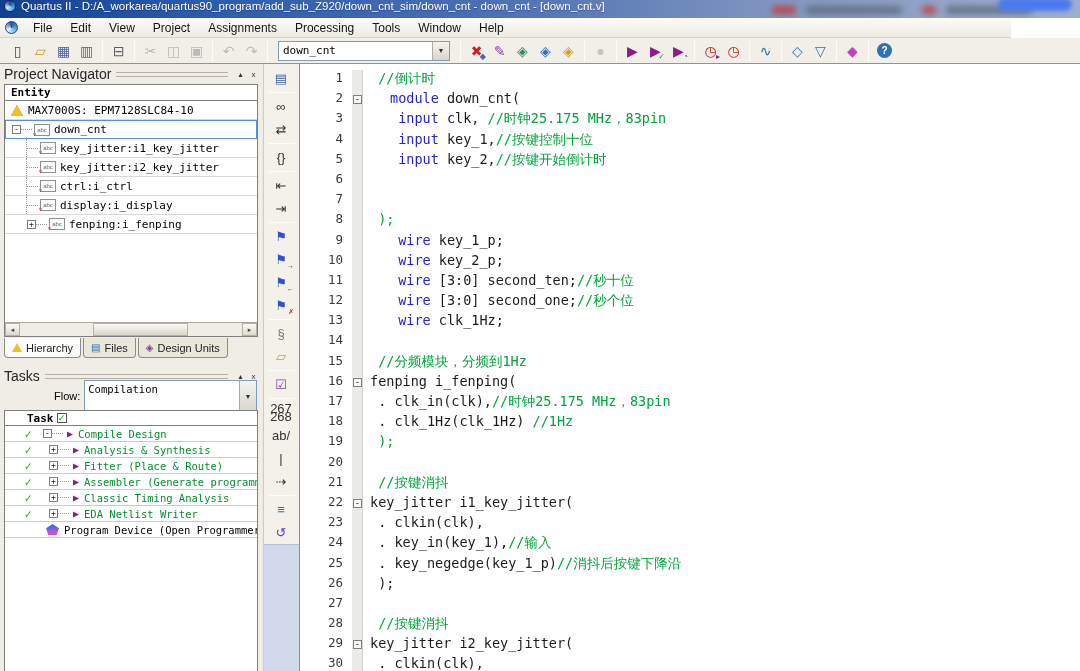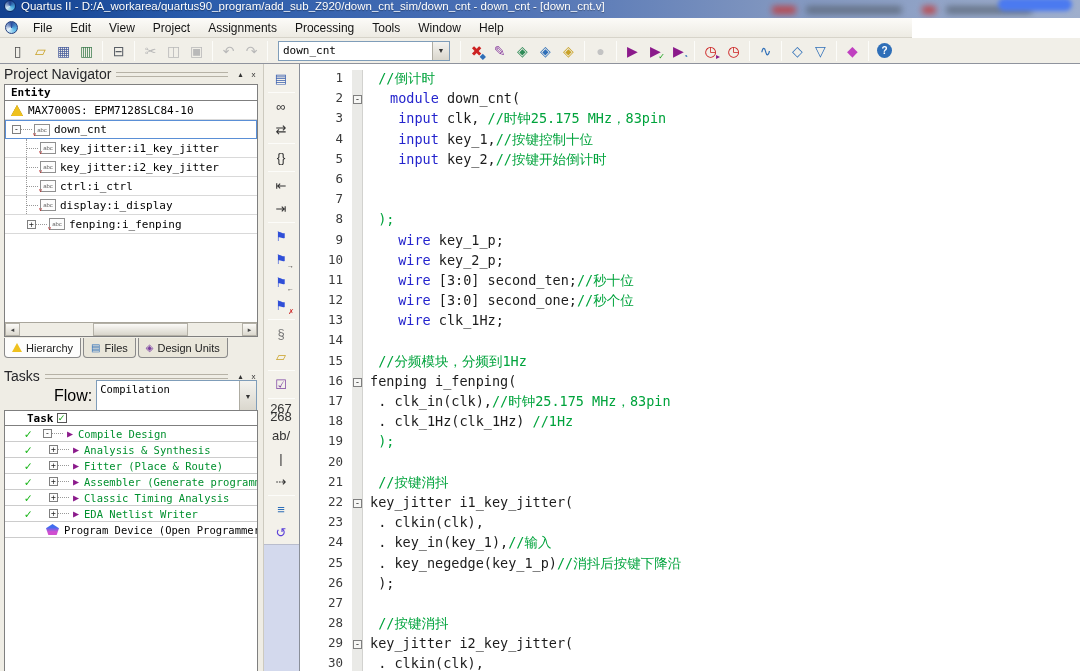--- a/index.html
+++ b/index.html
@@ -14,21 +14,21 @@
     background:conic-gradient(#1d3f8f,#4db0e0,#cfe4f2,#1d3f8f); border:1px solid #0d2a66; flex:0 0 auto; }
   #title-text { color:#fff; font-size:11.5px; white-space:nowrap; text-shadow:0 1px 1px rgba(0,0,0,.35); }
   .blur-blob { position:absolute; filter:blur(3px); border-radius:3px; }
   .bb1 { left:772px; top:6px; width:24px; height:8px; background:#c23b3b; opacity:.85; }
   .bb2 { left:806px; top:6px; width:96px; height:8px; background:#5c6879; opacity:.8; }
   .bb3 { left:922px; top:6px; width:14px; height:8px; background:#c23b3b; opacity:.85; }
   .bb4 { left:946px; top:6px; width:86px; height:8px; background:#5c6879; opacity:.8; }
   .bb5 { left:998px; top:-2px; width:74px; height:13px; background:#4b7af0; border-radius:7px; filter:blur(2px); }
 
   
-  #menubar { position:absolute; left:0; top:18px; width:912px; height:20px;
+  #menubar { position:absolute; left:0; top:18px; width:1011px; height:20px;
     background:linear-gradient(#fcfbf8,#edebe3); border-bottom:1px solid #d7d4ca;
     display:flex; align-items:center; }
   .menu-appicon { width:13px; height:13px; border-radius:50%; margin:0 6px 0 5px;
     background:conic-gradient(#2a4fa0,#5cb8e8,#e8f2fa,#2a4fa0); border:1px solid #24407e; }
   .menu-item { padding:0 9px; height:20px; line-height:20px; color:#141414; font-size:12px; cursor:default; }
 
   
   #toolbar { position:absolute; left:0; top:38px; width:1080px; height:26px;
     background:#f1efe8; border-bottom:1px solid #8f939d; display:flex; align-items:center; padding-left:6px; }
   .tbtn { width:23px; height:22px; display:flex; align-items:center; justify-content:center;
@@ -82,21 +82,21 @@
     background:#e9e6da; display:flex; align-items:center; padding:0 7px; margin-right:2px; font-size:11px; color:#222; }
   .tab.active { background:#fdfdfc; }
   .tab .tico { margin-right:4px; font-size:10px; line-height:10px; }
   .tab .tico.tri-s { width:0; height:0; border-left:5px solid transparent; border-right:5px solid transparent;
     border-bottom:9px solid #efc11e; }
 
   #panel-split { position:absolute; left:0; top:296px; width:263px; height:8px; }
 
   #tasks { position:absolute; left:0; top:304px; width:263px; height:303px; }
   #flow-row { position:absolute; left:6px; top:18px; width:251px; height:20px; display:flex; align-items:center; }
-  #flow-label { font-size:16px; color:#000; margin-right:4px;padding-left:48px; }
+  #flow-label { font-size:11px; color:#000; margin-right:4px;padding-left:48px; }
   #flow-combo { flex:1; height:32px; border:1px solid #7f9db9; background:#fff; display:flex; }
   #flow-combo .val { flex:1; font:10.5px "DejaVu Sans Mono", monospace; line-height:16px; padding-left:3px; }
   #task-box { position:absolute; left:4px; top:42px; width:254px; height:261px;
     border:1px solid #7f7f7f; border-bottom:none; background:#fff; overflow:hidden; }
   #task-colhead { height:15px; border-bottom:1px solid #7f7f7f; display:flex; align-items:center;
     font:bold 11px "DejaVu Sans Mono", monospace; padding-left:22px; background:#fff; }
   .chk { width:10px; height:10px; border:1px solid #555; background:#fff; margin-left:3px;
     font:9px/9px "DejaVu Sans",sans-serif; color:#14a814; text-align:center; }
   .task-row { height:16px; display:flex; align-items:center; border-bottom:1px solid #cccccc;
     font:10.5px "DejaVu Sans Mono", monospace; white-space:nowrap; overflow:hidden; }

